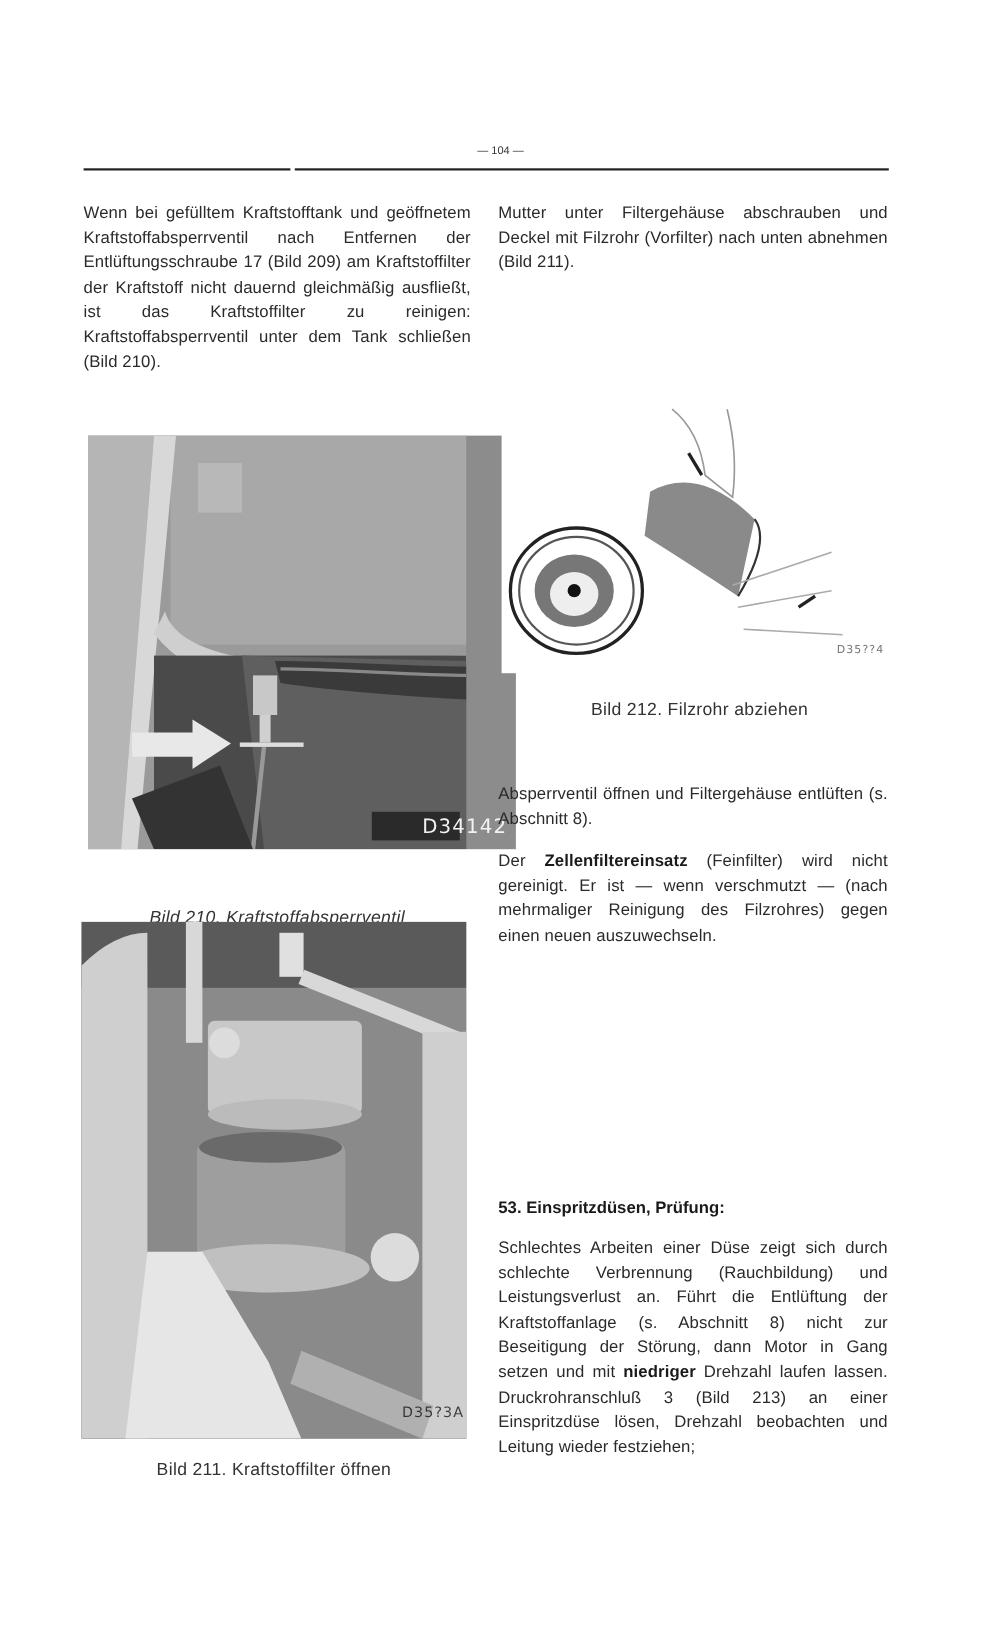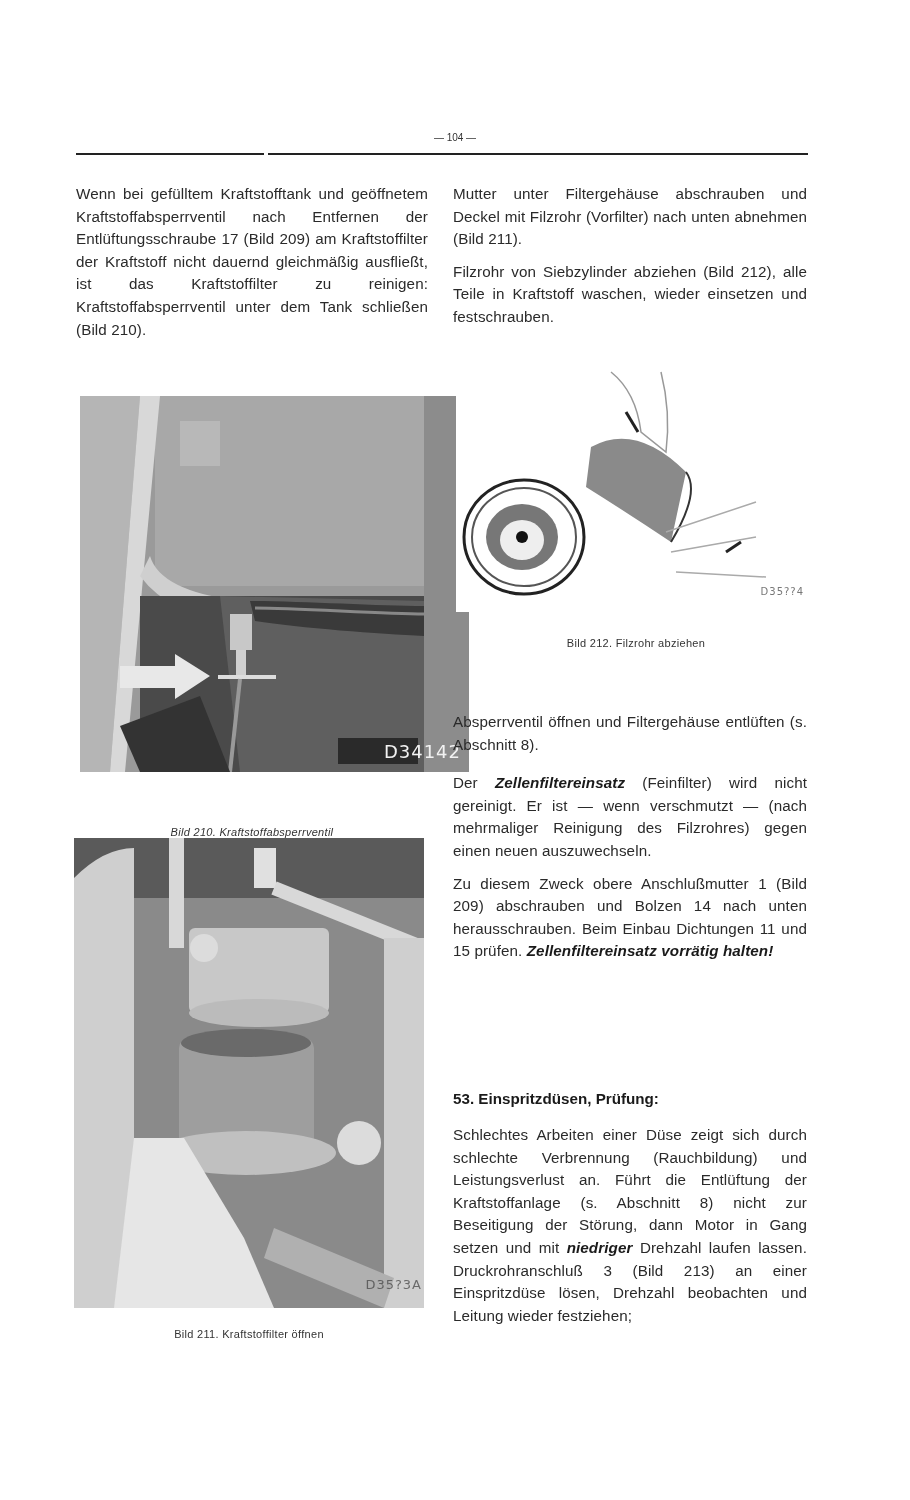--- a/index.html
+++ b/index.html
@@ -1,22 +1,22 @@
 <!DOCTYPE html>
 <html><head>
 <meta charset="utf-8">
 <style>
   html,body{margin:0;padding:0;background:#fff;}
   body{width:910px;height:1500px;position:relative;overflow:hidden;font-family:"Liberation Sans",sans-serif;color:#2a2a2a;}
   .page-num{position:absolute;top:132px;left:0;width:910px;text-align:center;font-size:10px;color:#333;}
   .rule{position:absolute;top:153px;height:2px;background:#222;}
   .col{position:absolute;font-size:15.2px;line-height:22.6px;text-align:justify;letter-spacing:0.1px;}
   .col p{margin:0 0 10px 0;}
-  .col b{font-weight:bold;color:#1a1a1a;font-style:italic;}
-  .caption{position:absolute;font-size:11px;color:#333;text-align:center;letter-spacing:0.3px;}
+  .col b{font-weight:bold;color:#1a1a1a;}
+  .caption{position:absolute;font-size:16px;color:#333;text-align:center;letter-spacing:0.3px;}
   .photo{position:absolute;overflow:hidden;}
   .heading{position:absolute;font-size:15.2px;font-weight:bold;color:#1a1a1a;}
   .code{position:absolute;font-family:"DejaVu Sans",sans-serif;}
 </style>
 </head>
 <body>
 
 <div class="page-num">— 104 —</div>
 <div class="rule" style="left:76px;width:188px;"></div>
 <div class="rule" style="left:268px;width:540px;"></div>
@@ -61,27 +61,26 @@
     <ellipse cx="185" cy="175" rx="70" ry="14" fill="#bbbbbb"></ellipse>
     <circle cx="130" cy="110" r="14" fill="#dcdcdc"></circle>
     <rect x="310" y="100" width="40" height="370" fill="#cfcfcf"></rect>
     <rect x="105" y="200" width="135" height="110" rx="10" fill="#9e9e9e"></rect>
     <ellipse cx="172" cy="205" rx="65" ry="14" fill="#6a6a6a"></ellipse>
     <ellipse cx="172" cy="315" rx="90" ry="22" fill="#c0c0c0"></ellipse>
     <circle cx="285" cy="305" r="22" fill="#dcdcdc"></circle>
     <path d="M60,300 L110,300 L170,400 L200,470 L40,470 Z" fill="#e6e6e6"></path>
     <path d="M200,390 L320,440 L310,470 L190,420 Z" fill="#b0b0b0"></path>
   </svg>
-  <div class="code" style="right:2px;bottom:16px;font-size:13px;color:#404040;letter-spacing:1px;opacity:0.7;">D35?3A</div>
+  <div class="code" style="right:2px;bottom:16px;font-size:13px;color:#000000;letter-spacing:1px;opacity:0.7;">D35?3A</div>
 </div>
 <div class="caption" style="left:74px;top:1328px;width:350px;">Bild 211. Kraftstoffilter öffnen</div>
 
 <div class="col" style="left:453px;top:183px;width:354px;">
   <p>Mutter unter Filtergehäuse abschrauben und Deckel mit Filzrohr (Vorfilter) nach unten abnehmen (Bild 211).</p>
-  <p>Filzrohr von Siebzylinder abziehen (Bild 212), alle Teile in Kraftstoff waschen, wieder einsetzen und festschrauben.</p>
 </div>
 
 <div class="photo" style="left:456px;top:362px;width:360px;height:250px;background:#fff;">
   <svg width="360" height="250" viewBox="0 0 360 250">
     <ellipse cx="68" cy="175" rx="60" ry="57" fill="#fff" stroke="#222" stroke-width="3"></ellipse>
     <ellipse cx="68" cy="175" rx="52" ry="49" fill="none" stroke="#555" stroke-width="2"></ellipse>
     <ellipse cx="66" cy="175" rx="36" ry="33" fill="#777"></ellipse>
     <ellipse cx="66" cy="178" rx="22" ry="20" fill="#eee"></ellipse>
     <circle cx="66" cy="175" r="6" fill="#111"></circle>
     <path d="M135,85 Q180,60 230,110 L215,180 Q170,150 130,125 Z" fill="#8a8a8a"></path>
@@ -91,20 +90,19 @@
     <path d="M210,170 L300,140 M215,190 L300,175 M220,210 L310,215" stroke="#aaa" stroke-width="1.5" fill="none"></path>
     <path d="M270,190 l15,-10" stroke="#222" stroke-width="3"></path>
   </svg>
   <div class="code" style="right:12px;top:224px;font-size:10px;color:#777;letter-spacing:1px;">D35??4</div>
 </div>
 <div class="caption" style="left:456px;top:637px;width:360px;">Bild 212. Filzrohr abziehen</div>
 
 <div class="col" style="left:453px;top:711px;width:354px;">
   <p style="margin-bottom:16px;">Absperrventil öffnen und Filtergehäuse entlüften (s. Abschnitt 8).</p>
   <p><span>Der </span><b>Zellenfiltereinsatz</b><span> (Feinfilter) wird nicht gereinigt. Er ist — wenn verschmutzt — (nach mehrmaliger Reinigung des Filzrohres) gegen einen neuen auszuwechseln.</span></p>
-  <p><span>Zu diesem Zweck obere Anschlußmutter 1 (Bild 209) abschrauben und Bolzen 14 nach unten herausschrauben. Beim Einbau Dichtungen 11 und 15 prüfen.</span> <b>Zellenfiltereinsatz vorrätig halten!</b></p>
 </div>
 
 <div class="heading" style="left:453px;top:1090px;text-align:right;">53. Einspritzdüsen, Prüfung:</div>
 
 <div class="col" style="left:453px;top:1124px;width:354px;">
   <p><span>Schlechtes Arbeiten einer Düse zeigt sich durch schlechte Verbrennung (Rauchbildung) und Leistungsverlust an. Führt die Entlüftung der Kraftstoffanlage (s. Abschnitt 8) nicht zur Beseitigung der Störung, dann Motor in Gang setzen und mit </span><b>niedriger</b><span> Drehzahl laufen lassen. Druckrohranschluß 3 (Bild 213) an einer Einspritzdüse lösen, Drehzahl beobachten und Leitung wieder festziehen;</span></p>
 </div>
 
 </body></html>

